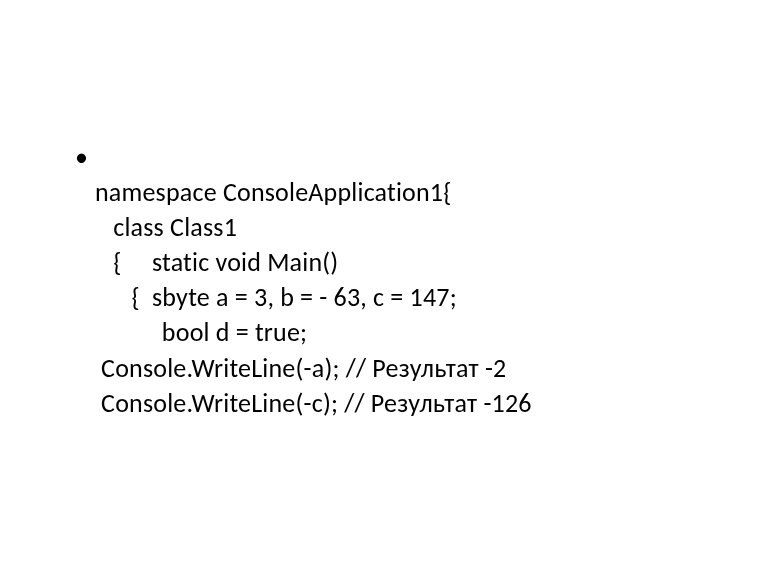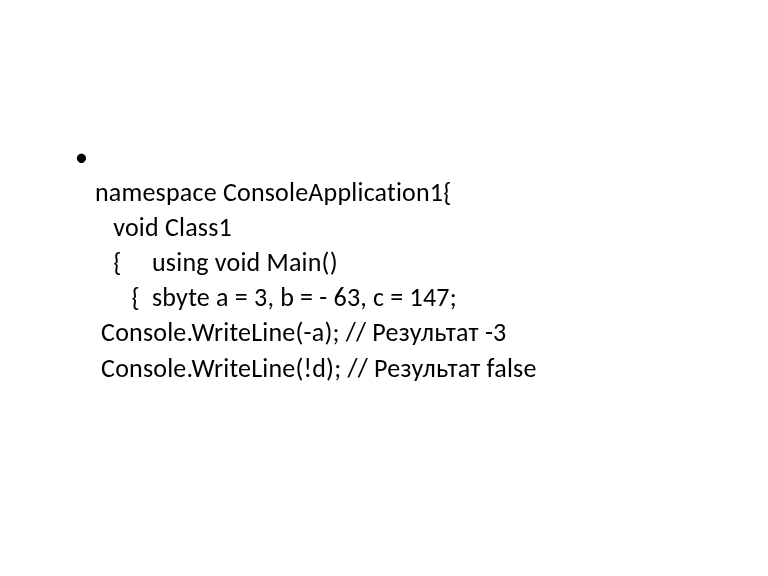--- a/index.html
+++ b/index.html
@@ -36,18 +36,19 @@
     }
   </style>
 </head>
 <body>
 
 <div class="content">
   <div class="bullet-row">
     <span class="bullet">•</span>
   </div>
   <div class="line">namespace ConsoleApplication1{</div>
-  <div class="line">   void Class1</div>
-  <div class="line">   {     using void Main()</div>
+  <div class="line">   class Class1</div>
+  <div class="line">   {     static void Main()</div>
   <div class="line">      {  sbyte a = 3, b = - 63, c = 147;</div>
-  <div class="line"> Console.WriteLine(-a); // Результат -3</div>
-  <div class="line"> Console.WriteLine(!d); // Результат false</div>
+  <div class="line">           bool d = true;</div>
+  <div class="line"> Console.WriteLine(-a); // Результат -2</div>
+  <div class="line"> Console.WriteLine(-c); // Результат -126</div>
 </div>
 
 </body></html>

